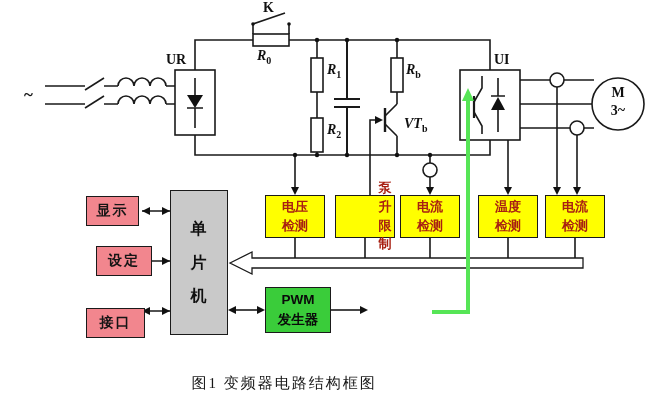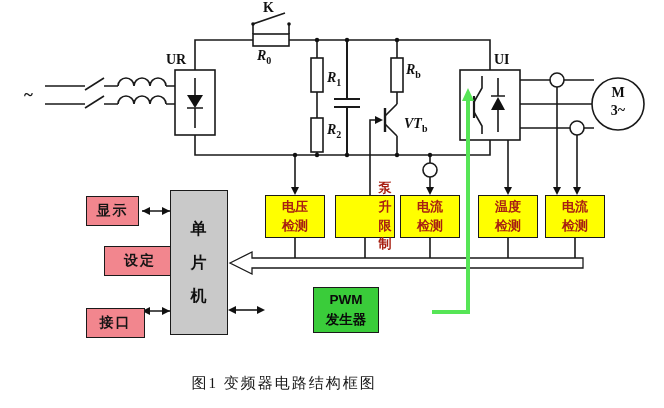--- a/index.html
+++ b/index.html
@@ -135,44 +135,44 @@
     <g stroke="var(--green-line)" stroke-width="4" fill="none">
       <path d="M432,312 H468 V98"></path>
     </g>
     <polygon points="462,101 474,101 468,88" fill="var(--green-line)"></polygon>
   </svg>
 
   <span class="clabel" style="left:24px;top:86px;font-size:17px;">~</span>
   <span class="clabel" style="left:166px;top:52px;text-align:center;">UR</span>
   <span class="clabel" style="left:263px;top:0px;">K</span>
   <span class="clabel" style="left:257px;top:48px;"><i>R</i><sub>0</sub></span>
-  <span class="clabel" style="left:327px;top:62px;margin-top:8px;"><i>R</i><sub>1</sub></span>
+  <span class="clabel" style="left:327px;top:62px;"><i>R</i><sub>1</sub></span>
   <span class="clabel" style="left:327px;top:122px;"><i>R</i><sub>2</sub></span>
   <span class="clabel" style="left:406px;top:62px;"><i>R</i><sub>b</sub></span>
   <span class="clabel" style="left:404px;top:116px;"><i>VT</i><sub>b</sub></span>
   <span class="clabel" style="left:494px;top:52px;">UI</span>
   <span class="motor-label">M
 3~</span>
 
   <div class="box pink" style="left:86px;top:196px;width:53px;height:30px;">显示</div>
-  <div class="box pink" style="left:104px;top:246px;width:72px;height:30px;">设定</div>
+  <div class="box pink" style="left:96px;top:246px;width:56px;height:30px;">设定</div>
   <div class="box pink" style="left:86px;top:296px;width:59px;height:30px;margin-top:12px;">接口</div>
 
   <div class="box mcu" style="left:170px;top:190px;width:58px;height:145px;">单
 片
 机</div>
 
   <div class="box yellow" style="left:265px;top:195px;width:60px;height:43px;">电压
 检测</div>
   <div class="box yellow" style="left:335px;top:195px;width:60px;height:43px;padding-left:40px;">泵升
 限制</div>
   <div class="box yellow" style="left:400px;top:195px;width:60px;height:43px;">电流
 检测</div>
   <div class="box yellow" style="left:478px;top:195px;width:60px;height:43px;">温度
 检测</div>
   <div class="box yellow" style="left:545px;top:195px;width:60px;height:43px;">电流
 检测</div>
 
-  <div class="box greenb pwm" style="left:265px;top:287px;width:66px;height:46px;margin-left:48px;">PWM
+  <div class="box greenb pwm" style="left:265px;top:287px;width:66px;height:46px;">PWM
 发生器</div>
 
   <div id="caption">图1 变频器电路结构框图</div>
 </div>
 
 </body></html>

